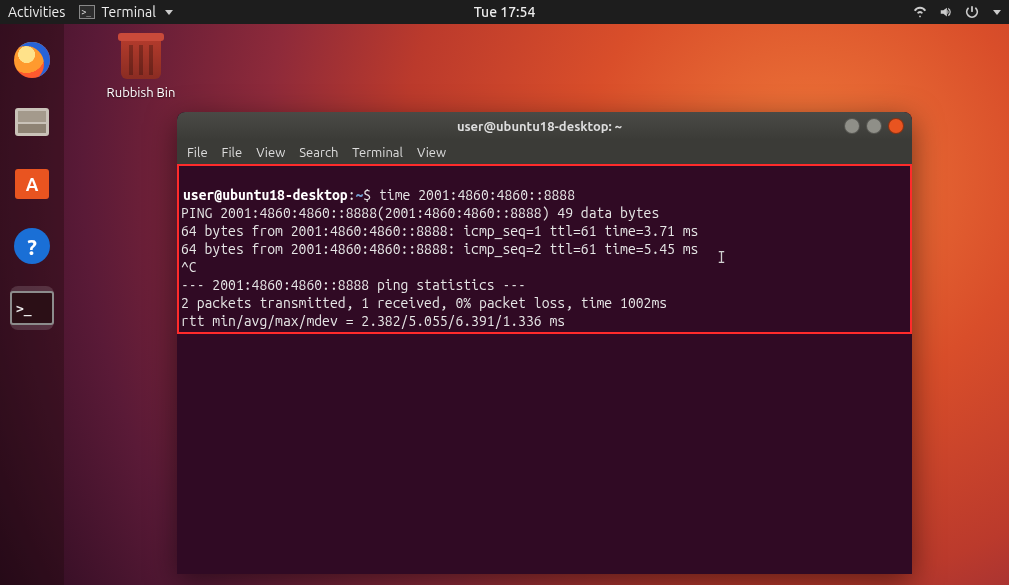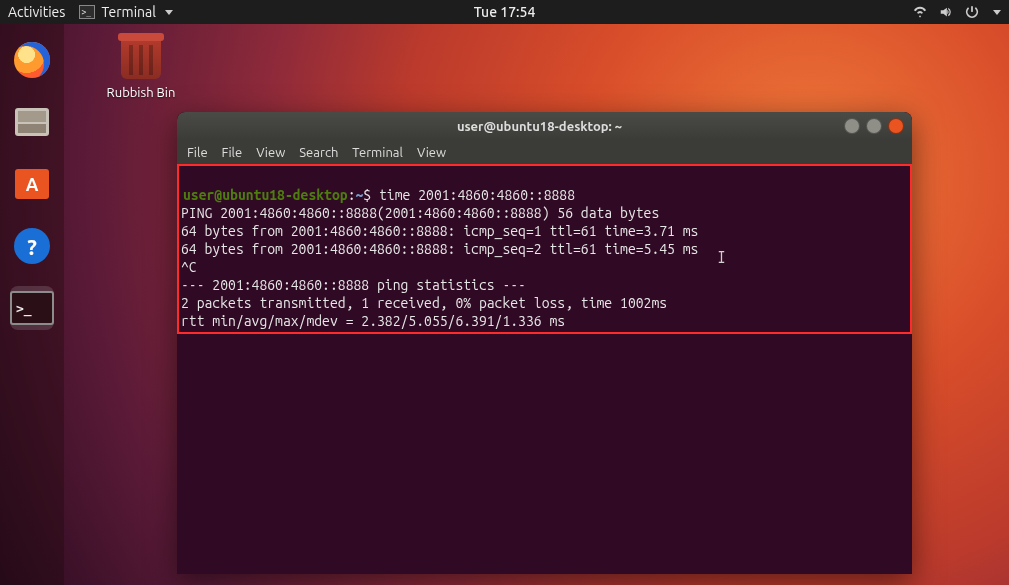--- a/index.html
+++ b/index.html
@@ -51,21 +51,21 @@
   .titlebar .title{flex:1;text-align:center;font-weight:600;}
   .win-btns{display:flex;gap:6px;}
   .wb{width:14px;height:14px;border-radius:50%;display:inline-block;border:1px solid rgba(0,0,0,.4);}
   .wb.min{background:#8f8f88;}
   .wb.max{background:#8f8f88;}
   .wb.close{background:#e95420;}
   .menubar{height:24px;background:#3b3b37;display:flex;align-items:center;gap:14px;padding:0 10px;color:#ddd;font-size:13px;}
   .menubar span{cursor:default;}
   .term-body{flex:1;padding:2px 0 0 0;font:14px/18px "Ubuntu Mono","DejaVu Sans Mono",monospace;color:#e6e6e6;white-space:pre;position:relative;}
   .hl-box{position:absolute;top:0;left:0;right:0;border:2px solid #ff2b2b;padding:2px 6px 2px 2px;}
-  .pr-user{color:#4d7c0f;font-weight:bold;}
+  .pr-user{color:#ffffff;font-weight:bold;}
   .pr-path{color:#729fcf;font-weight:bold;}
   .pr-sep{color:#e6e6e6;}
   .cmd{color:#e6e6e6;}
   .cursor{display:inline-block;width:8px;height:15px;background:#e6e6e6;vertical-align:-2px;margin-left:2px;}
   .text-cursor{position:absolute;font-size:16px;color:#d0d0d0;}
   .prompt-line{padding-left:2px;}
 </style>
 </head>
 <body>
 
@@ -138,21 +138,21 @@
       <span>File</span>
       <span>File</span>
       <span>View</span>
       <span>Search</span>
       <span>Terminal</span>
       <span>View</span>
     </div>
     <div class="term-body">
       <div class="hl-box">
 <span class="prompt-line"><span class="pr-user">user@ubuntu18-desktop</span><span class="pr-sep">:</span><span class="pr-path">~</span><span class="pr-sep">$</span> <span class="cmd">time 2001:4860:4860::8888</span></span>
-<span>PING 2001:4860:4860::8888(2001:4860:4860::8888) 56 data bytes</span>
+<span>PING 2001:4860:4860::8888(2001:4860:4860::8888) 49 data bytes</span>
 <span>64 bytes from 2001:4860:4860::8888: icmp_seq=1 ttl=61 time=3.71 ms</span>
 <span>64 bytes from 2001:4860:4860::8888: icmp_seq=2 ttl=61 time=5.45 ms</span>
 <span>^C</span>
 <span>--- 2001:4860:4860::8888 ping statistics ---</span>
 <span>2 packets transmitted, 1 received, 0% packet loss, time 1002ms</span>
 <span>rtt min/avg/max/mdev = 2.382/5.055/6.391/1.336 ms</span>
 </div>
       <span class="text-cursor" style="top:84px;left:540px;">I</span>
     </div>
   </div>

